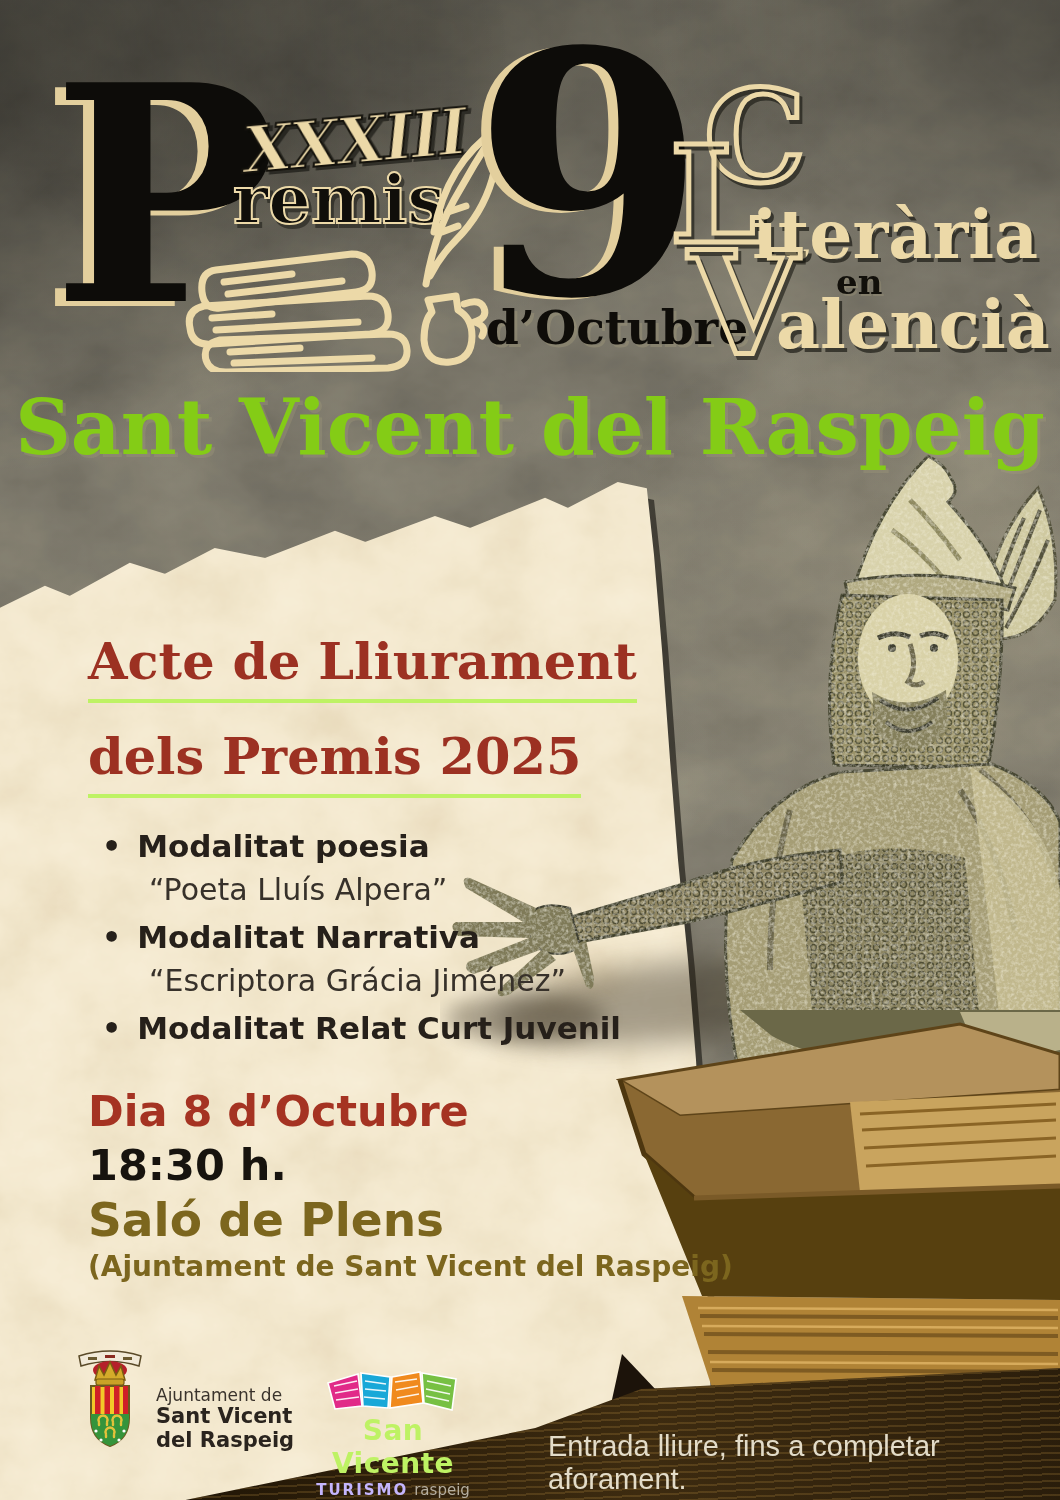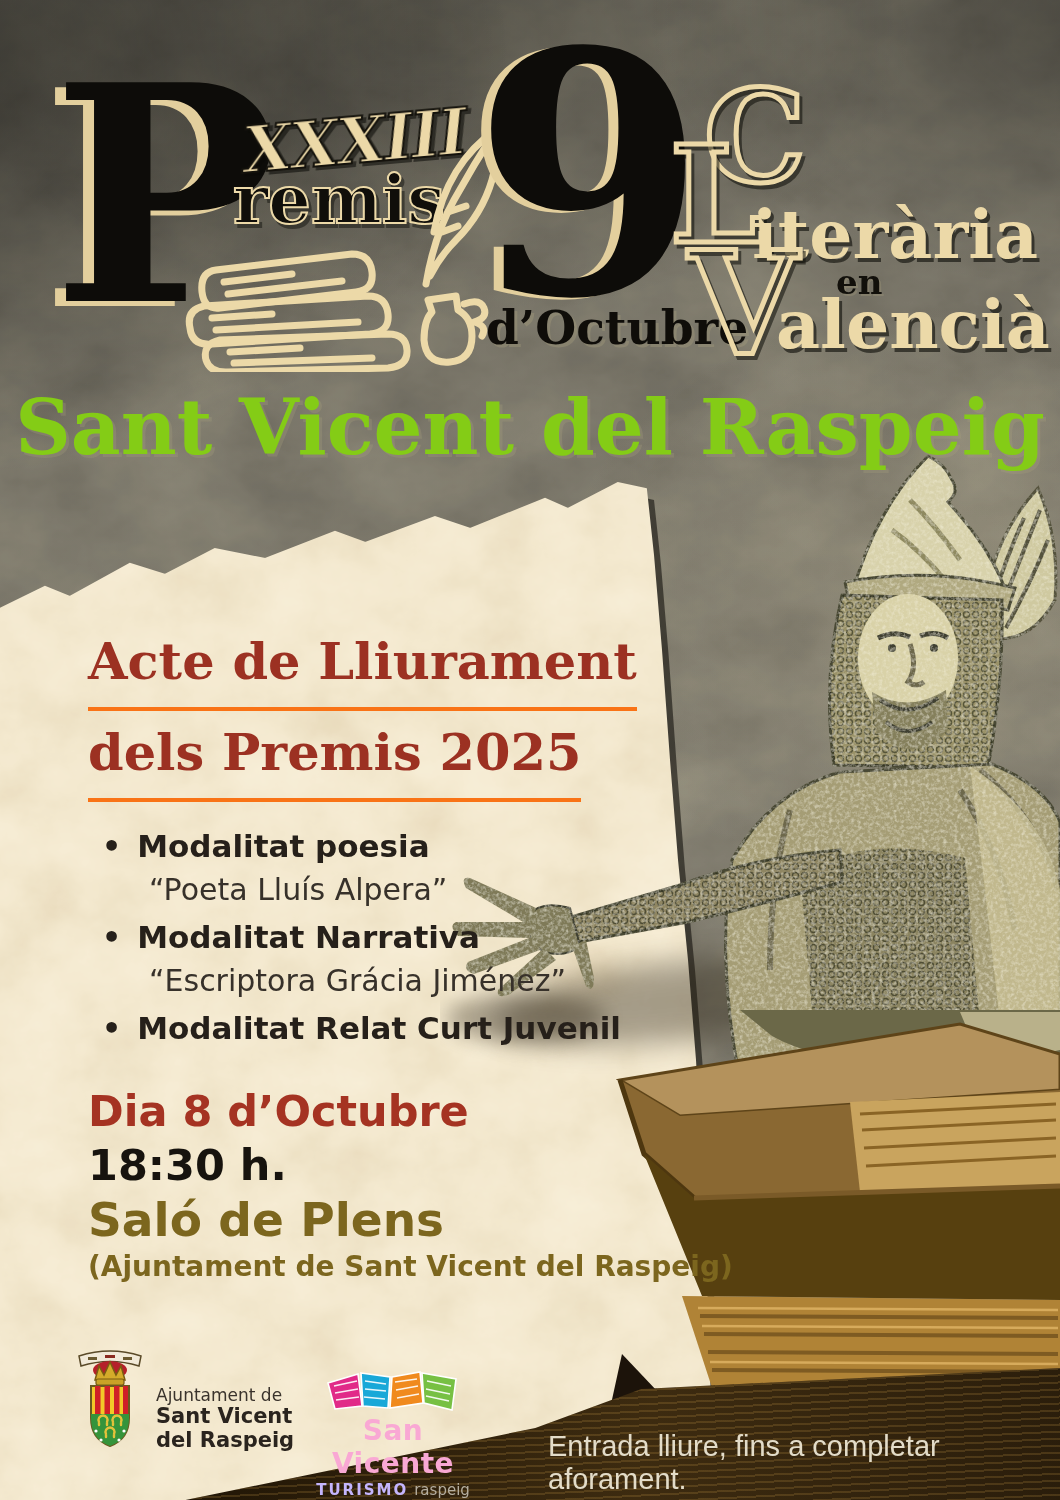--- a/index.html
+++ b/index.html
@@ -48,38 +48,38 @@
   .valencia-rest{left:776px;top:284px;font-size:68px;color:#ecd9a8;
     text-shadow:3px 4px 0 rgba(12,12,7,.6);}
   .city{left:0;right:0;top:374px;text-align:center;font-size:77px;color:#84cc16;
     text-shadow:3px 3px 0 rgba(170,160,125,0.28);margin-top:8px;}
   .hdr-icon{position:absolute;}
   
   .content{position:absolute;inset:0;}
   .ev-title{position:absolute;left:88px;top:636px;
     font-family:"DejaVu Serif","Liberation Serif",serif;font-weight:bold;color:#9c3122;
     font-size:51px;line-height:1;}
-  .ev-title .tl{display:inline-block;border-bottom:4px solid #f97316;padding-bottom:20px;margin-bottom:16px;}
+  .ev-title .tl{display:inline-block;border-bottom:4px solid #bef264;padding-bottom:12px;margin-bottom:28px;}
   .mods{position:absolute;left:102px;top:828px;color:#26201a;}
   .mod-row{display:flex;align-items:baseline;font-weight:bold;font-size:31px;margin:0 0 8px 0;}
   .mod-row .bullet{font-size:30px;margin-right:16px;}
   .mod-quote{font-size:30px;font-weight:normal;color:#37312a;margin:0 0 12px 47px;}
   .mod-quote:empty{display:none;}
   .ev-date{position:absolute;left:88px;top:1086px;font-size:43px;font-weight:bold;color:#a53322;}
   .ev-time{position:absolute;left:88px;top:1140px;font-size:43px;font-weight:bold;color:#17130e;}
   .ev-venue{position:absolute;left:88px;top:1192px;font-size:47px;font-weight:bold;color:#7c661e;}
   .ev-venue-detail{position:absolute;left:88px;top:1250px;font-size:28px;font-weight:bold;color:#7c661e;}
   
   .coa{position:absolute;left:74px;top:1344px;}
   .council{position:absolute;left:156px;top:1386px;color:#3a332c;line-height:1.12;}
   .council .c1{font-size:17px;font-weight:normal;}
   .council .c2,.council .c3{font-size:21px;font-weight:bold;color:#2a241e;}
   .turismo{position:absolute;left:308px;top:1370px;width:170px;text-align:center;}
   .turismo .t-mark{margin:0 auto 2px auto;}
-  .turismo .t-name{font-size:28px;font-weight:bold;color:#f9a8d4;letter-spacing:0.5px;}
+  .turismo .t-name{font-size:28px;font-weight:bold;color:#bef264;letter-spacing:0.5px;}
   .turismo .t-sub{margin-top:1px;font-size:15px;}
   .turismo .t-sub .t1{font-weight:bold;color:#c4b5fd;letter-spacing:2px;}
   .turismo .t-sub .t2{color:#b5ae9f;margin-left:6px;}
   .entry-note{position:absolute;left:548px;top:1430px;width:500px;font-size:29px;color:#e3dcc9;
     font-family:"Liberation Sans","DejaVu Sans",sans-serif;}
   
   .books-base{
     position:absolute;inset:0;
     clip-path:polygon(17.5% 100%, 50.5% 95.2%, 60.5% 92.6%, 100% 91.2%, 100% 100%);
     background:

